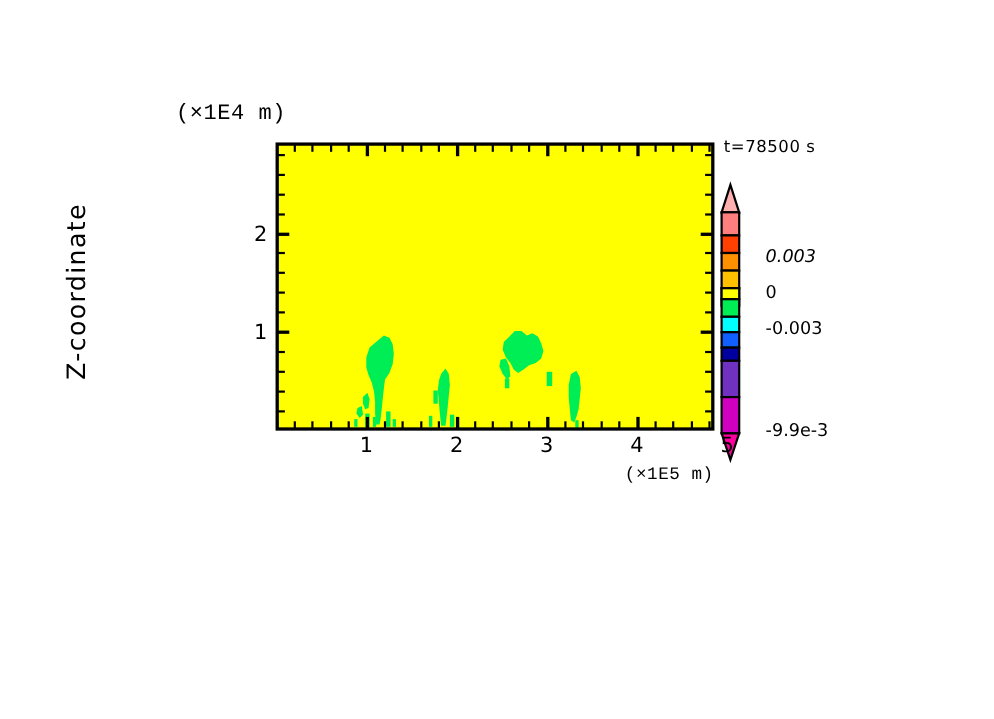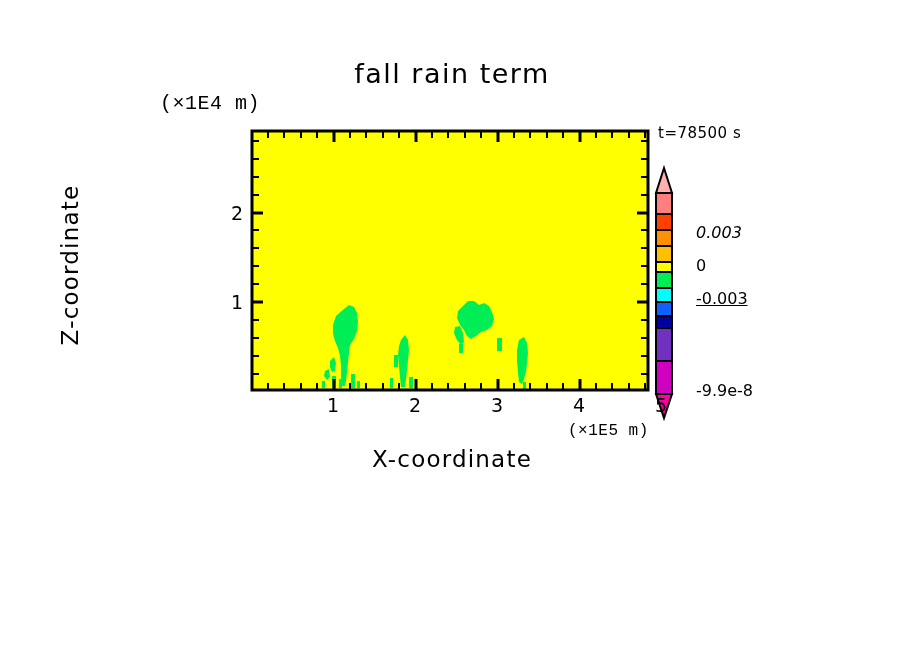--- a/index.html
+++ b/index.html
@@ -76,29 +76,27 @@
     white-space: pre;
     left: 696px;
   }
   svg { display: block; }
 </style>
 </head>
 <body>
 
 <div class="stage">
 
-  <div class="txt" id="plot-title">fall rain term</div>
 
   <div class="txt" id="y-units-label">(×1E4 m)</div>
 
   <div class="txt" id="time-annotation">t=78500 s</div>
 
   <div class="txt" id="x-units-label">(×1E5 m)</div>
 
-  <div class="txt" id="x-axis-title">X-coordinate</div>
 
   <div class="txt" id="y-axis-title">Z-coordinate</div>
 
   <svg width="904" height="654" style="position:absolute;left:0;top:0;">
 
     <rect x="252" y="131" width="396" height="259" fill="#ffff00"></rect>
 
     <g fill="#00ee55">
 
       <path d="M344 309 L349 305 L354 307 L357 313 L358 322 L357 331 L354 339
@@ -248,16 +246,16 @@
   <div class="tick-label" style="left:409px; top:394px;">2</div>
   <div class="tick-label" style="left:491px; top:394px;">3</div>
   <div class="tick-label" style="left:573px; top:394px;">4</div>
   <div class="tick-label" style="left:655px; top:394px;">5</div>
 
   <div class="tick-label" style="left:231px; top:291px;">1</div>
   <div class="tick-label" style="left:231px; top:202px;">2</div>
 
   <div class="cb-label" style="top:223px;font-style:italic;">0.003</div>
   <div class="cb-label" style="top:256px;">0</div>
-  <div class="cb-label" style="top:289px;text-decoration:underline;">-0.003</div>
-  <div class="cb-label" style="top:381px;">-9.9e-8</div>
+  <div class="cb-label" style="top:289px;">-0.003</div>
+  <div class="cb-label" style="top:381px;">-9.9e-3</div>
 
 </div>
 
 </body></html>

